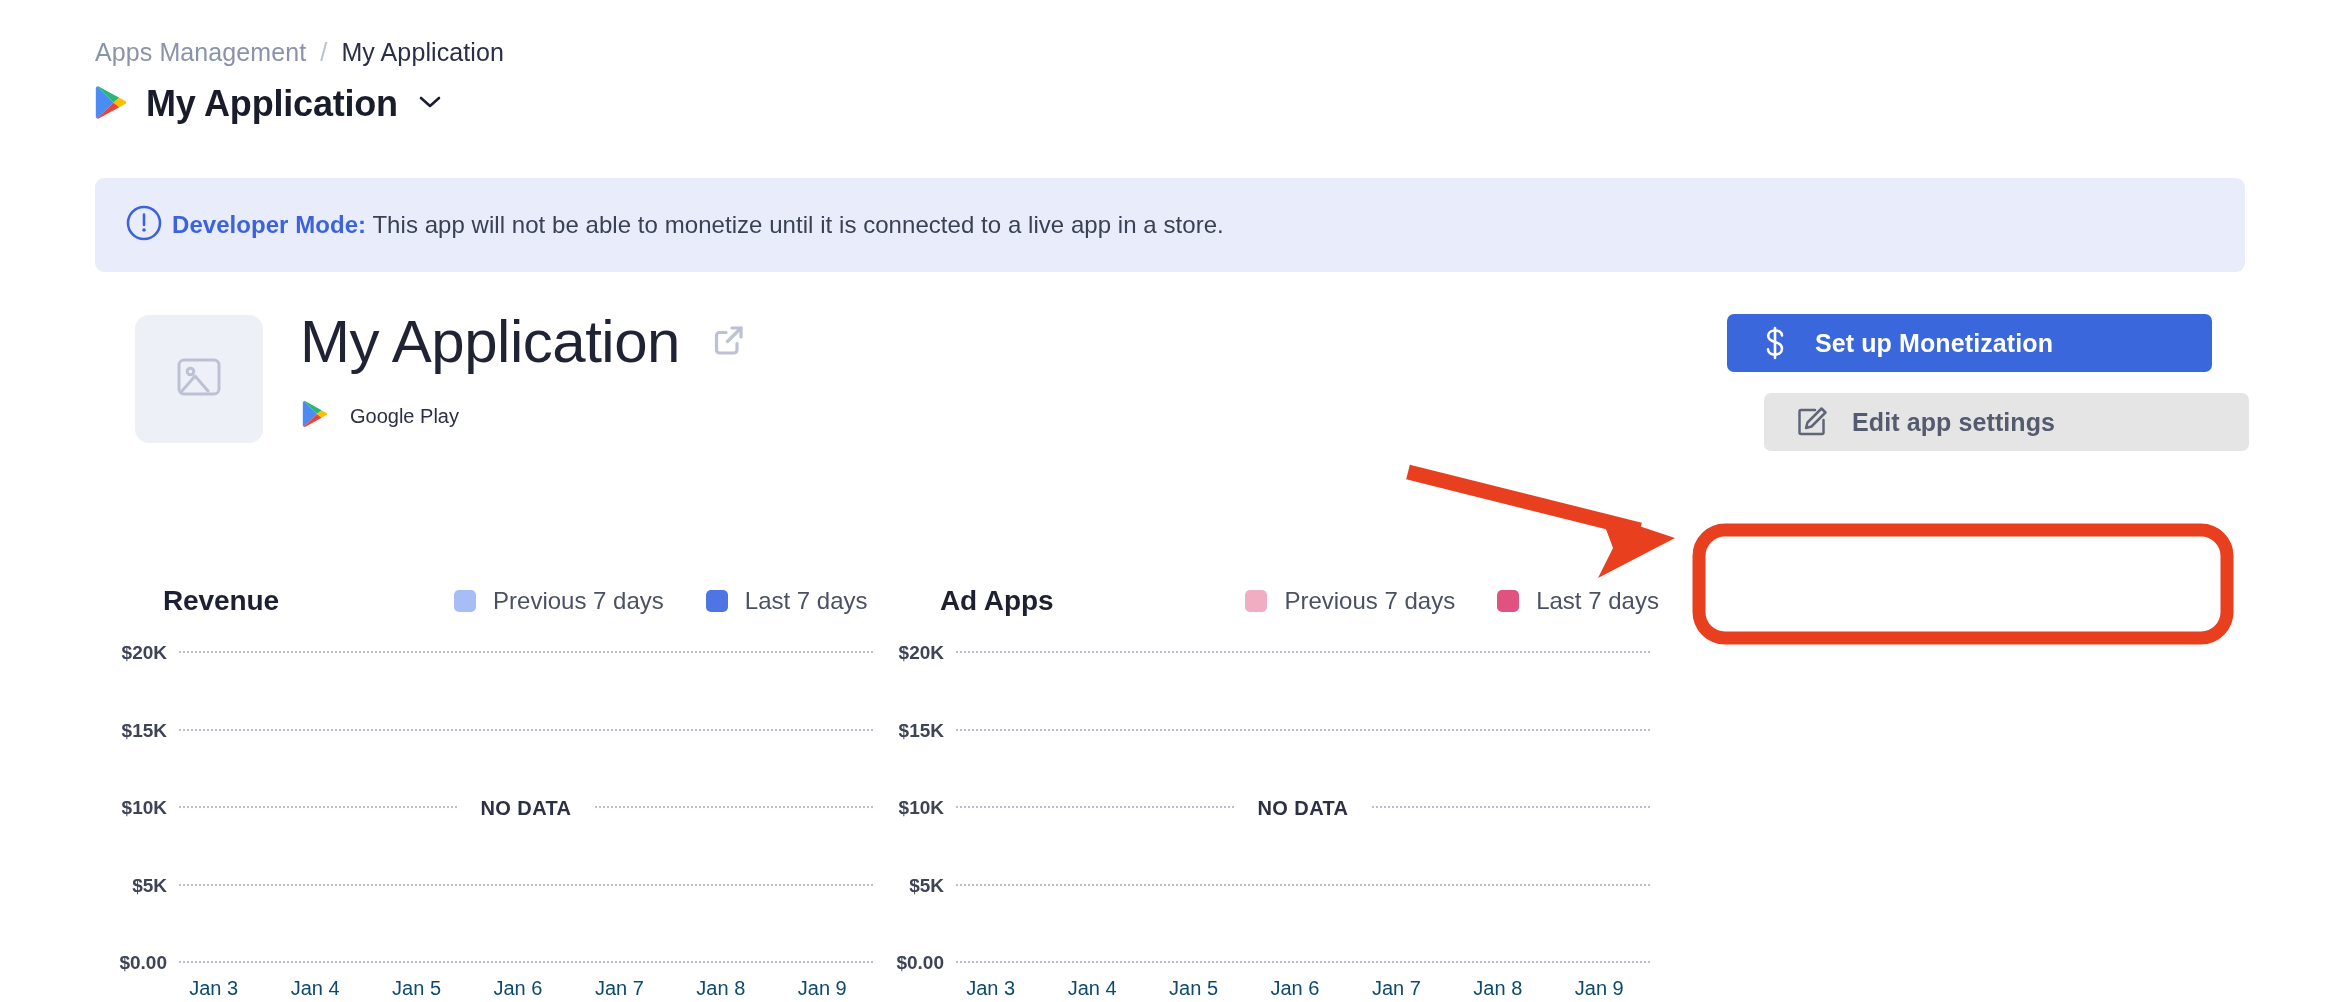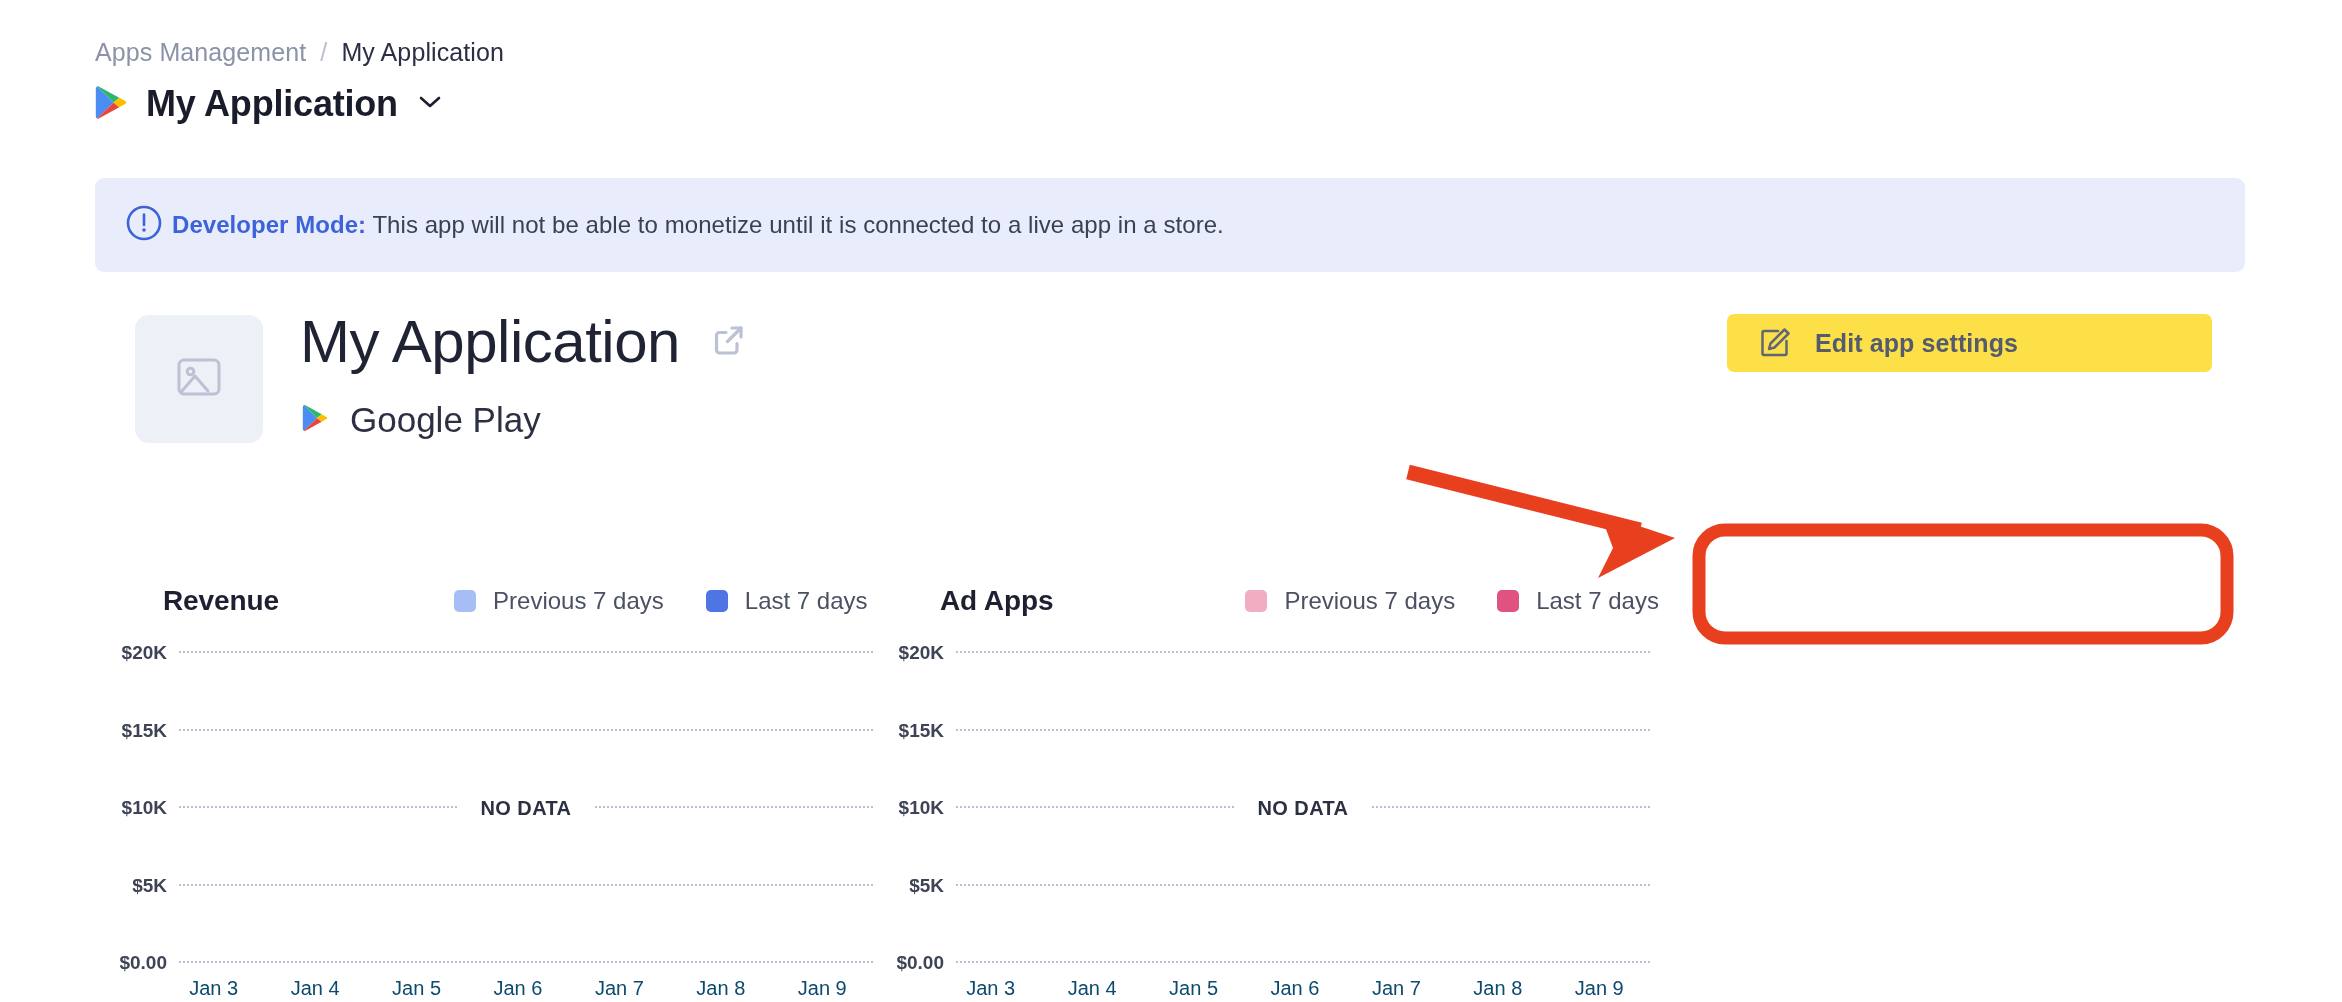--- a/index.html
+++ b/index.html
@@ -67,34 +67,34 @@
   .hero-name {
     font-size: 60px; font-weight: 300; color: #1f2333;
     letter-spacing: -.5px; line-height: 1;
   }
   .ext-link-ic { margin-left: 30px; display: block; }
   .hero-store-row {
     position: absolute; left: 302px; top: 400px;
     display: flex; align-items: center;
   }
   .hero-store-text {
-    margin-left: 22px; font-size: 35px; color: #2c3042;
+    margin-left: 22px; font-size: 20px; color: #2c3042;
   }
 
   
   .actions { position: absolute; left: 1727px; top: 314px; width: 485px; }
   .act-btn {
     width: 485px; height: 58px;
     border-radius: 7px;
     display: flex; align-items: center;
     margin-bottom: 21px;
     border: none; cursor: pointer;
   }
   .act-btn.primary { background: #3b67dd; }
-  .act-btn.ghost   { background: #fde047; }
+  .act-btn.ghost   { background: #e5e5e5; margin-left: 37px; }
   .act-btn .ic { margin-left: 31px; display: flex; width: 34px; justify-content: center; }
   .act-btn .lbl {
     margin-left: 23px; font-size: 25px; font-weight: 700; letter-spacing: .1px;
   }
   .act-btn.primary .lbl { color: #ffffff; }
   .act-btn.ghost .lbl   { color: #545b6e; }
 
   
   .chart { position: absolute; top: 570px; }
   .chart.revenue  { left: 163px; }
@@ -212,20 +212,29 @@
         <path d="M2 1.5 C2.6 1.2 3.4 1.3 4.1 1.7 L24.3 12.8 L18.5 17.5 Z" fill="#2bb673"></path>
         <path d="M18.5 17.5 L24.3 22.2 L4.1 33.3 C3.4 33.7 2.6 33.8 2 33.5 Z" fill="#e8453c"></path>
         <path d="M24.3 12.8 L30.2 16.1 C31.6 16.9 31.6 18.1 30.2 18.9 L24.3 22.2 L18.5 17.5 Z" fill="#f9bf00"></path>
       </svg>
     </span>
     <span class="hero-store-text">Google Play</span>
   </div>
 
   <div class="actions">
 
+    <button class="act-btn primary">
+      <span class="ic">
+        <svg width="30" height="34" viewBox="0 0 30 34">
+          <path d="M15 2 L15 32" stroke="#ffffff" stroke-width="2.6" stroke-linecap="round"></path>
+          <path d="M22 9.5 C22 6.3 19 4.5 15 4.5 C11 4.5 8.2 6.5 8.2 10 C8.2 13.5 11.5 15 15 16 C18.5 17 22 18.5 22 22.5 C22 26.3 18.8 28.6 15 28.6 C11 28.6 8 26.6 8 23.3" fill="none" stroke="#ffffff" stroke-width="2.6" stroke-linecap="round"></path>
+        </svg>
+      </span>
+      <span class="lbl">Set up Monetization</span>
+    </button>
 
 
 
     <button class="act-btn ghost">
       <span class="ic">
         <svg width="34" height="34" viewBox="0 0 34 34">
           <path d="M20 5 L6 5 A1.5 1.5 0 0 0 4.5 6.5 L4.5 27.5 A1.5 1.5 0 0 0 6 29 L27 29 A1.5 1.5 0 0 0 28.5 27.5 L28.5 15" fill="none" stroke="#5f6678" stroke-width="2.5" stroke-linecap="round" stroke-linejoin="round"></path>
           <path d="M26.5 3.5 L30.5 7.5 L16.5 21.5 L11 23 L12.5 17.5 Z" fill="none" stroke="#5f6678" stroke-width="2.5" stroke-linejoin="round"></path>
         </svg>
       </span>

